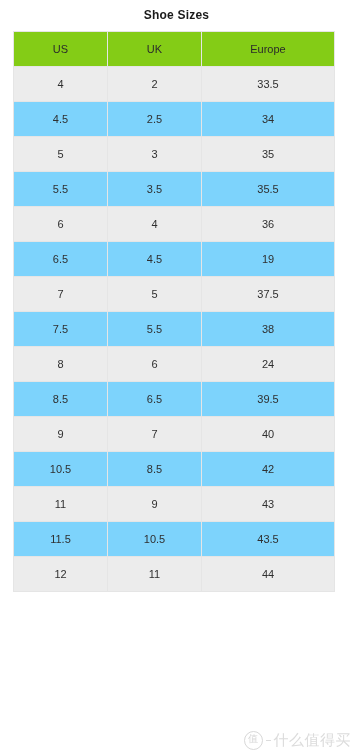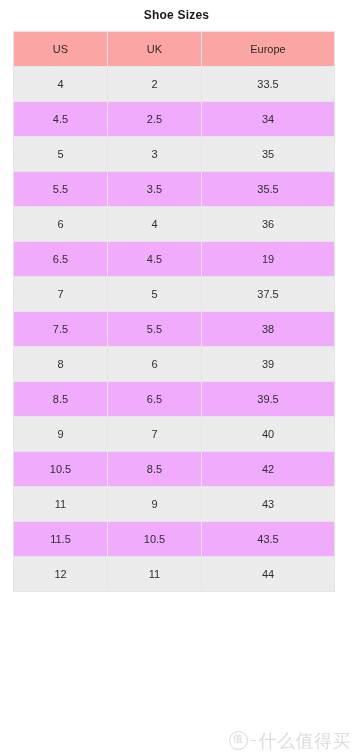--- a/index.html
+++ b/index.html
@@ -53,30 +53,30 @@
     text-align: center;
     vertical-align: middle;
     font-size: 11px;
     font-weight: normal;
     color: #2f2f2f;
     padding: 0;
     box-sizing: border-box;
   }
 
   table.size-table thead th {
-    background: #fca5a5;
+    background: #84cc16;
     color: #2b2b2b;
     font-size: 11px;
   }
 
   table.size-table tbody tr.odd td {
     background: #ececec;
   }
   table.size-table tbody tr.even td {
-    background: #f0abfc;
+    background: #7dd3fc;
   }
 
   .watermark {
     position: absolute;
     right: 2px;
     bottom: 3px;
     display: flex;
     align-items: center;
     gap: 3px;
     opacity: 1;
@@ -94,21 +94,21 @@
     text-align: center;
     font-family: "DejaVu Sans", sans-serif;
   }
   .watermark .wm-dash {
     width: 5px;
     height: 1.5px;
     background: #dcdcdc;
   }
   .watermark .wm-text {
     color: #dcdcdc;
-    font-size: 18px;
+    font-size: 15px;
     letter-spacing: 0.5px;
     font-family: "DejaVu Sans", sans-serif;
     line-height: 17px;
   }
 </style>
 </head>
 <body>
 
 <h1 class="page-title">Shoe Sizes</h1>
 
@@ -163,21 +163,21 @@
           <td>37.5</td>
         </tr>
         <tr class="even">
           <td>7.5</td>
           <td>5.5</td>
           <td>38</td>
         </tr>
         <tr class="odd">
           <td>8</td>
           <td>6</td>
-          <td>39</td>
+          <td>24</td>
         </tr>
         <tr class="even">
           <td>8.5</td>
           <td>6.5</td>
           <td>39.5</td>
         </tr>
         <tr class="odd">
           <td>9</td>
           <td>7</td>
           <td>40</td>

